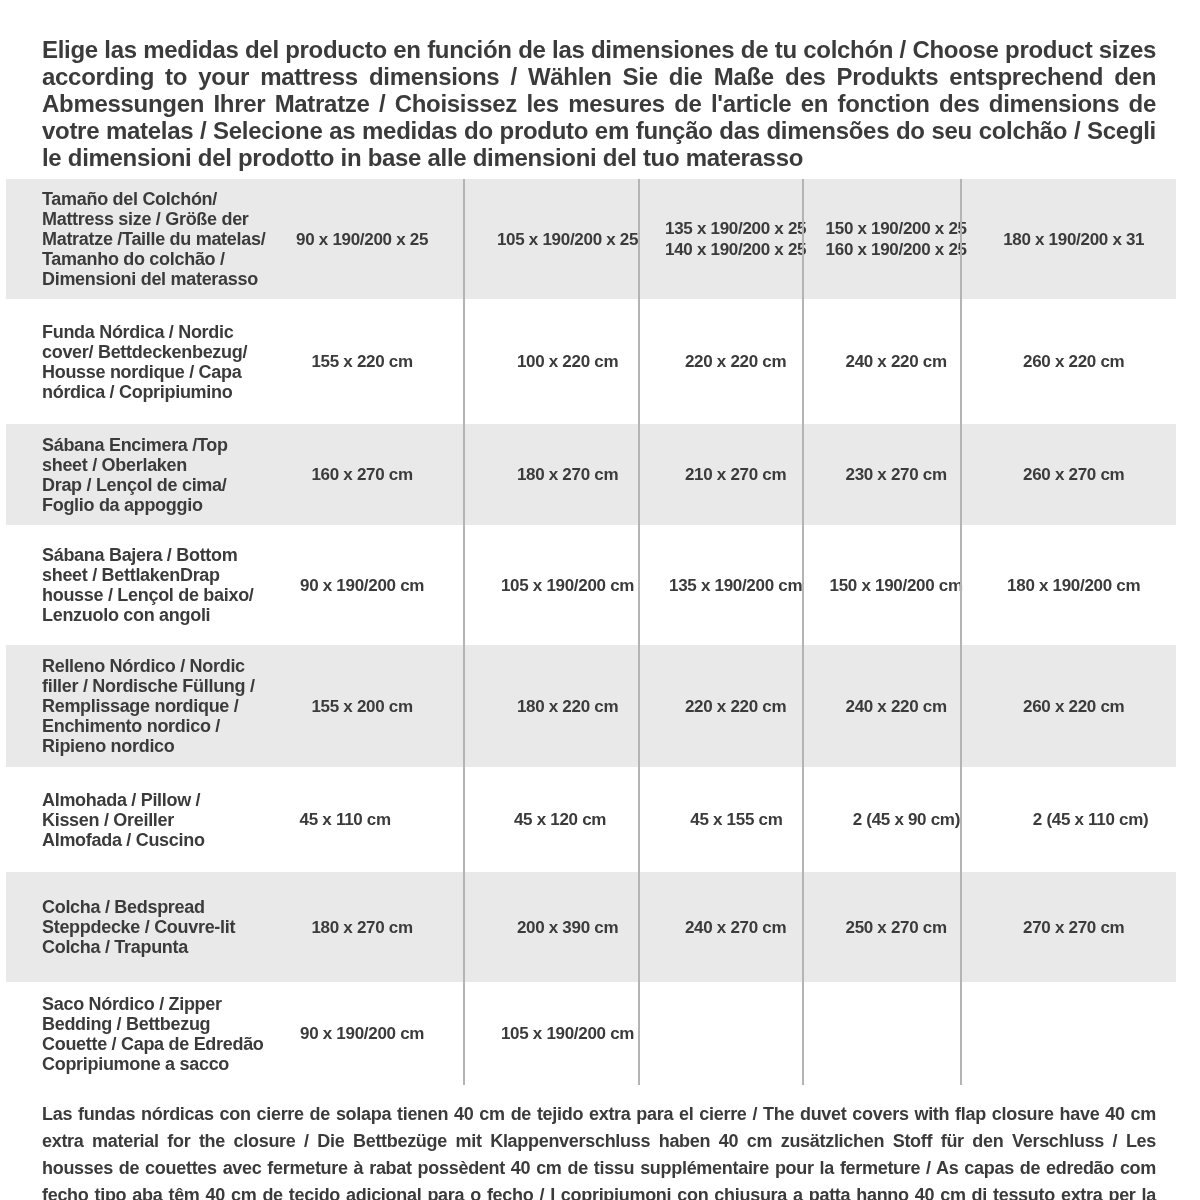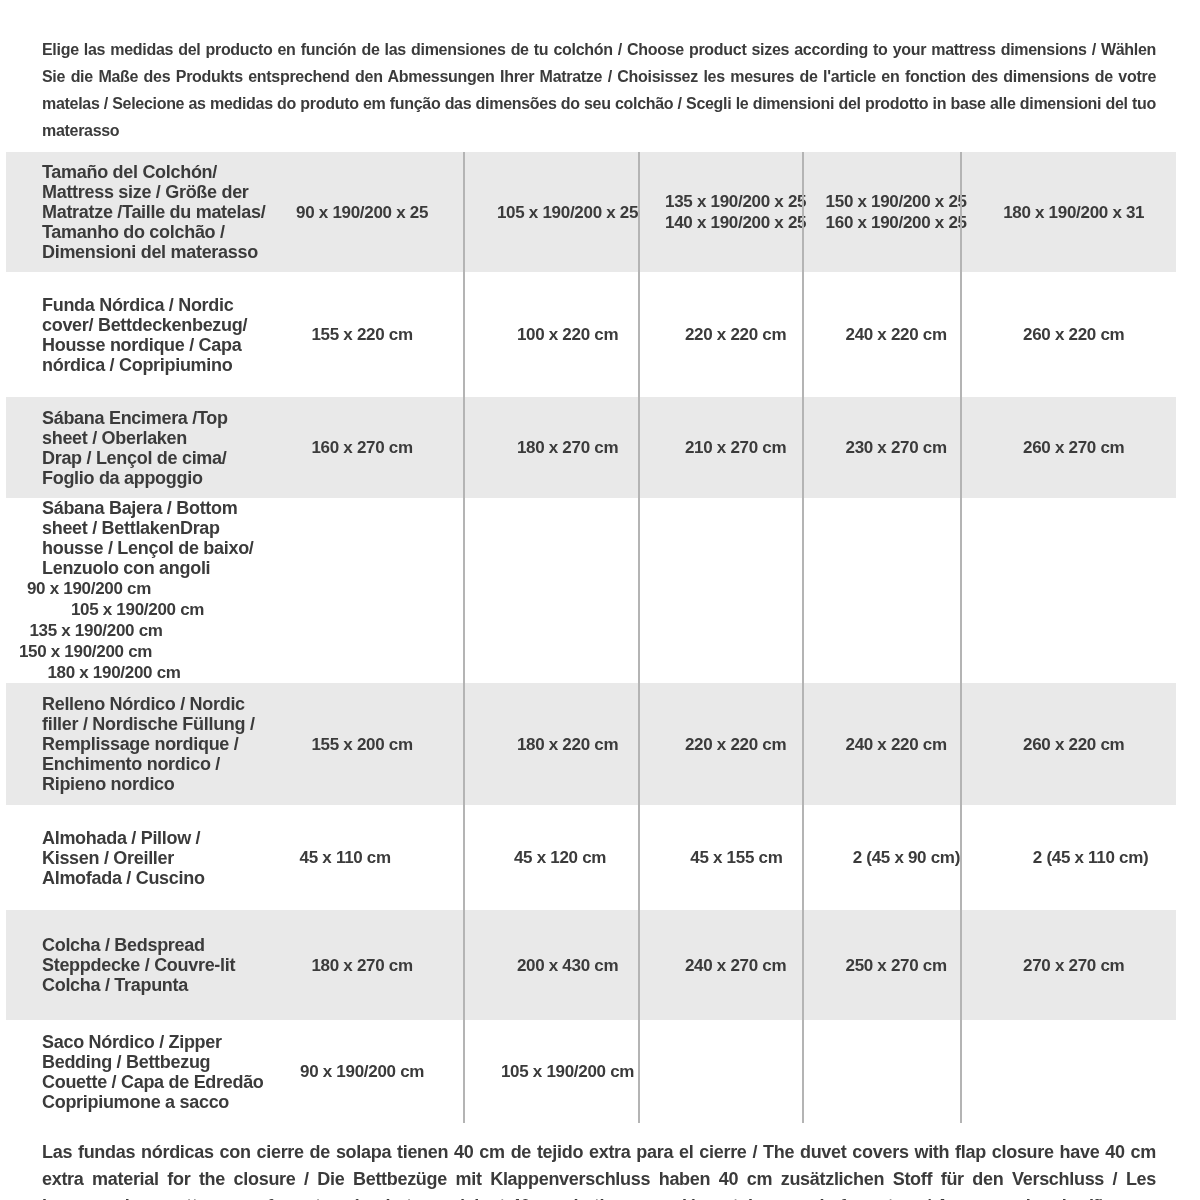--- a/index.html
+++ b/index.html
@@ -9,37 +9,37 @@
     width: 1200px;
     height: 1200px;
     background: #ffffff;
     overflow: hidden;
     font-family: "Liberation Sans", sans-serif;
     font-weight: bold;
     color: #3b3b3b;
   }
   .intro {
     margin: 36px 44px 0 42px;
-    font-size: 16px;
+    font-size: 24px;
     line-height: 27px;
     letter-spacing: -0.3px;
     text-align: justify;
   }
   .size-table {
     position: relative;
     margin: 8px 0 0 6px;
     width: 1170px;
   }
   .row { display: flex; }
   .row.shaded { background: #e9e9e9; }
   
   .row:nth-child(1) { min-height: 120px; }
   .row:nth-child(2) { min-height: 125px; }
   .row:nth-child(3) { min-height: 101px; }
-  .row:nth-child(4) { min-height: 120px; flex-direction: column; }
+  .row:nth-child(4) { min-height: 120px; }
   .row:nth-child(5) { min-height: 122px; }
   .row:nth-child(6) { min-height: 105px; gap: 36px; }
   .row:nth-child(7) { min-height: 110px; }
   .row:nth-child(8) { min-height: 103px; }
   .cell {
     display: flex;
     align-items: center;
     justify-content: center;
     text-align: center;
     font-size: 17px;
@@ -149,21 +149,21 @@
       <div class="cell val c2">45 x 120 cm</div>
       <div class="cell val c3">45 x 155 cm</div>
       <div class="cell val c4">2 (45 x 90 cm)</div>
       <div class="cell val c5">2 (45 x 110 cm)</div>
     </div>
     <div class="row shaded">
       <div class="cell label c0">Colcha / Bedspread
 Steppdecke / Couvre-lit
 Colcha / Trapunta</div>
       <div class="cell val c1">180 x 270 cm</div>
-      <div class="cell val c2">200 x 430 cm</div>
+      <div class="cell val c2">200 x 390 cm</div>
       <div class="cell val c3">240 x 270 cm</div>
       <div class="cell val c4">250 x 270 cm</div>
       <div class="cell val c5">270 x 270 cm</div>
     </div>
     <div class="row">
       <div class="cell label c0">Saco Nórdico / Zipper
 Bedding / Bettbezug
 Couette  / Capa de Edredão
 Copripiumone a sacco</div>
       <div class="cell val c1">90 x 190/200 cm</div>

